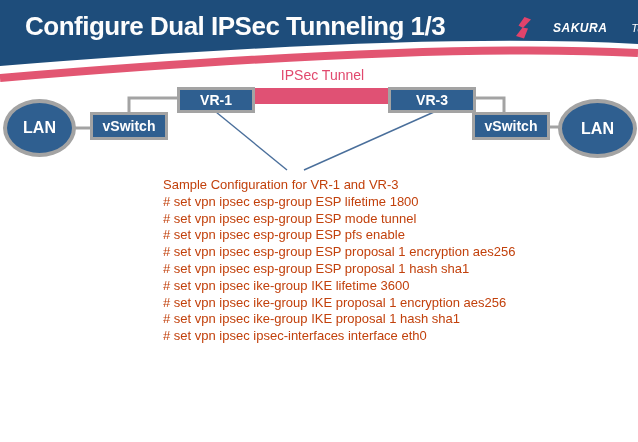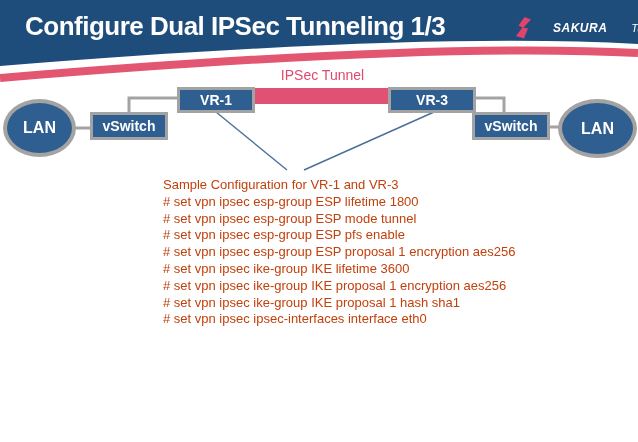--- a/index.html
+++ b/index.html
@@ -103,19 +103,20 @@
   <div class="node node-vr3">VR-3</div>
   <div class="node node-vswitch-right">vSwitch</div>
   <div class="node ellipse node-lan-right">LAN</div>
 
   <div class="config-block">
     <div>Sample Configuration for VR-1 and VR-3</div>
     <div># set vpn ipsec esp-group ESP lifetime 1800</div>
     <div># set vpn ipsec esp-group ESP mode tunnel</div>
     <div># set vpn ipsec esp-group ESP pfs enable</div>
     <div># set vpn ipsec esp-group ESP proposal 1 encryption aes256</div>
+    <div># set vpn ipsec esp-group ESP proposal 1 hash sha1</div>
     <div># set vpn ipsec ike-group IKE lifetime 3600</div>
     <div># set vpn ipsec ike-group IKE proposal 1 encryption aes256</div>
     <div># set vpn ipsec ike-group IKE proposal 1 hash sha1</div>
     <div># set vpn ipsec ipsec-interfaces interface eth0</div>
   </div>
 
 </div>
 
 </body></html>

